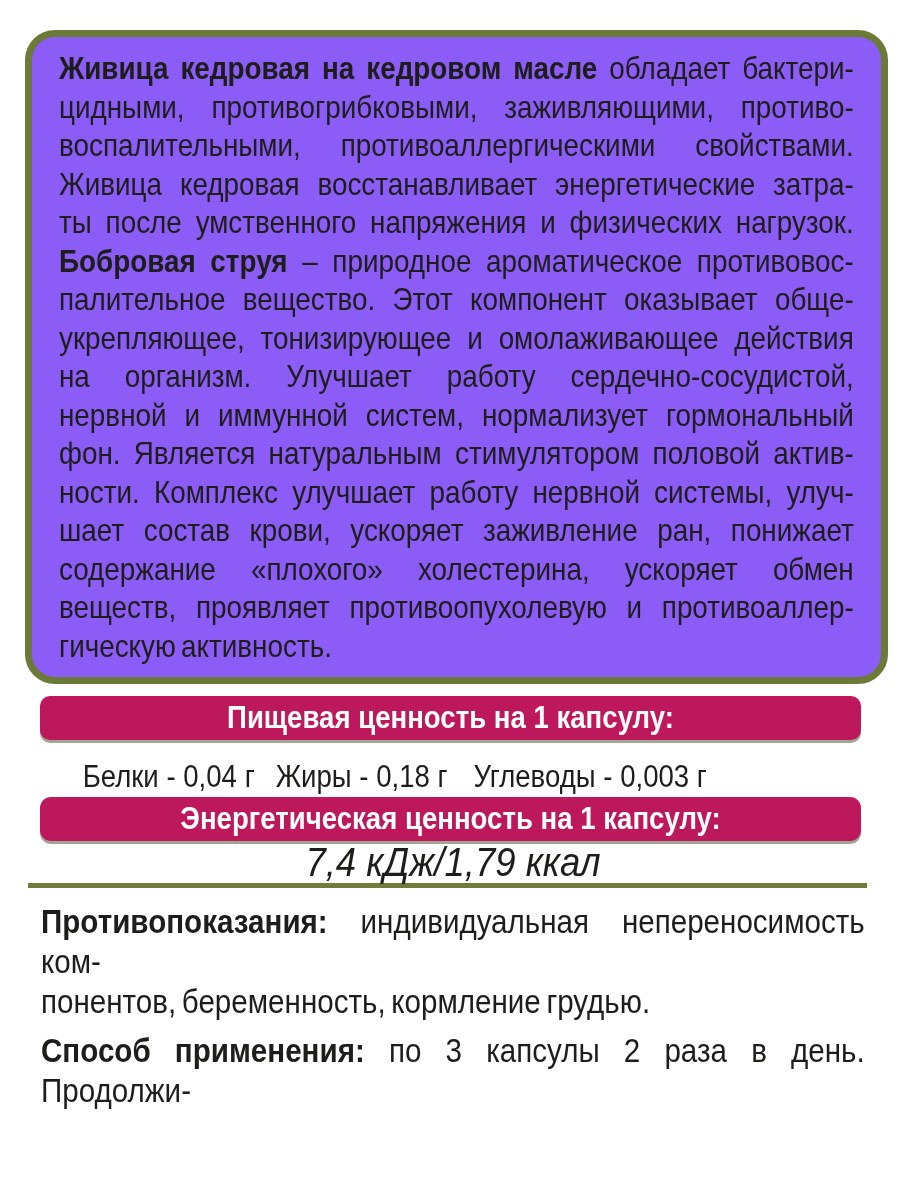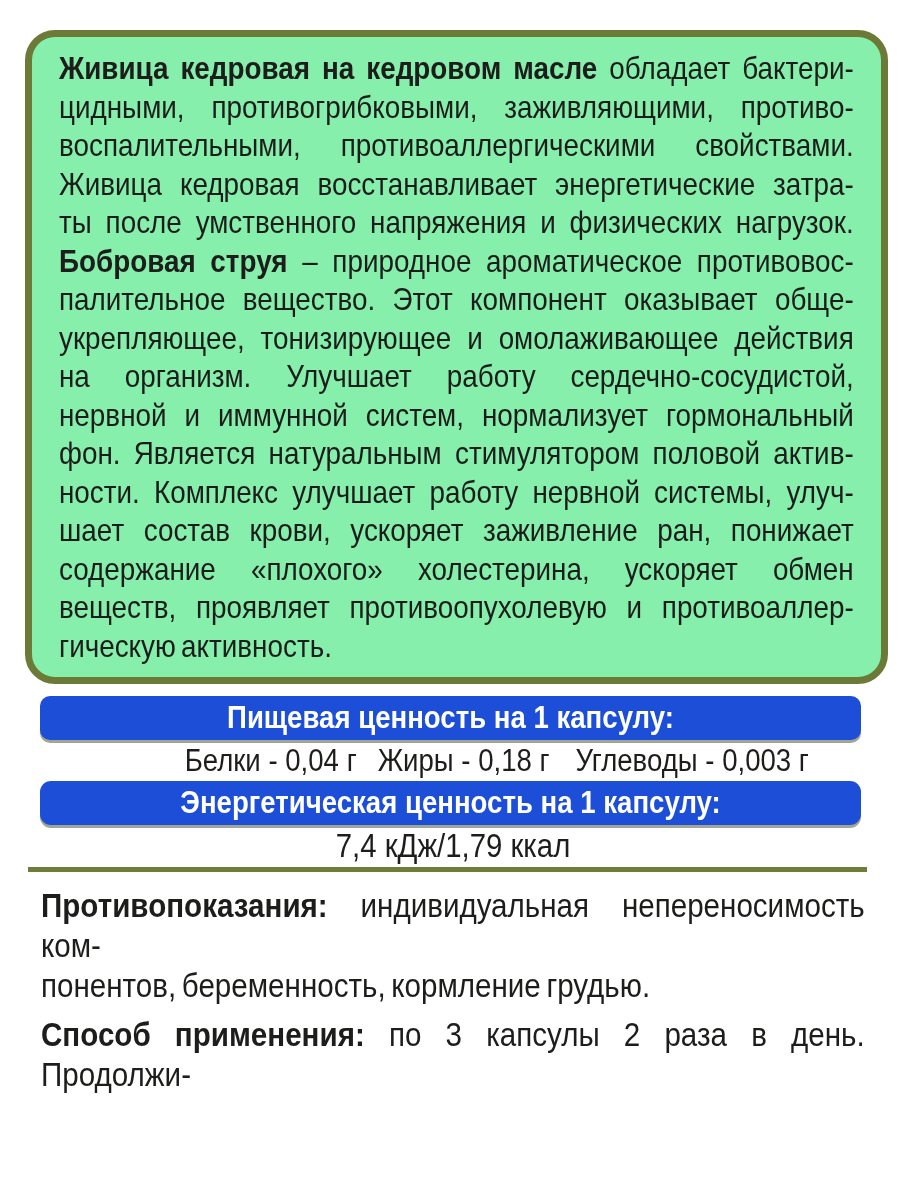--- a/index.html
+++ b/index.html
@@ -21,45 +21,45 @@
   .b     { font-weight: bold; }
 
   .para  { font-size: 35px; line-height: 42px; }
   .disclaimer { font-size: 35px; line-height: 42px; word-spacing: -4px; letter-spacing: -0.5px; }
 
   .info-box {
     margin: 3px -23px 0 -16px;
     border: 7px solid #6b7a36;
     border-radius: 30px;
     padding: 12px 27px;
-    background: #86efac;
+    background: #8b5cf6;
   }
   .bline { font-size: 32px; line-height: 38.5px; }
 
   .banner {
     height: 44px;
-    background: #1d4ed8;
+    background: #be185d;
     border-radius: 10px;
     box-shadow: 0 3px 0 rgba(47, 56, 16, 0.45);
     margin: 12px 4px 0 -1px;
   }
   .banner .banner-label {
     color: #ffffff; font-weight: bold;
     font-size: 31px; line-height: 44px;
   }
   .banner.second { margin-top: 0; border-radius: 11px; }
 
   .nutrient-row {
-    display: flex; justify-content: flex-end; align-items: center;
-    height: 41px; padding: 0 42px 0 31px;
+    display: flex; justify-content: flex-start; align-items: center;
+    height: 41px; padding: 16px 42px 0 31px;
     font-size: 31px;
   }
   .nutrient { display: inline-block; transform: scaleX(0.89); white-space: nowrap; }
 
-  .energy-value { height: 40px; font-size: 33px; line-height: 42px; }
+  .energy-value { height: 40px; font-size: 41px; line-height: 42px; font-style: italic; }
 
   .separator {
     height: 5px; background: #6e7d3a;
     margin: 2px -2px 0 -13px;
   }
 
   .para2 { font-size: 34px; line-height: 40px; }
   .contra { margin-top: 13px; }
   .usage  { margin-top: 9px; }
 </style>

